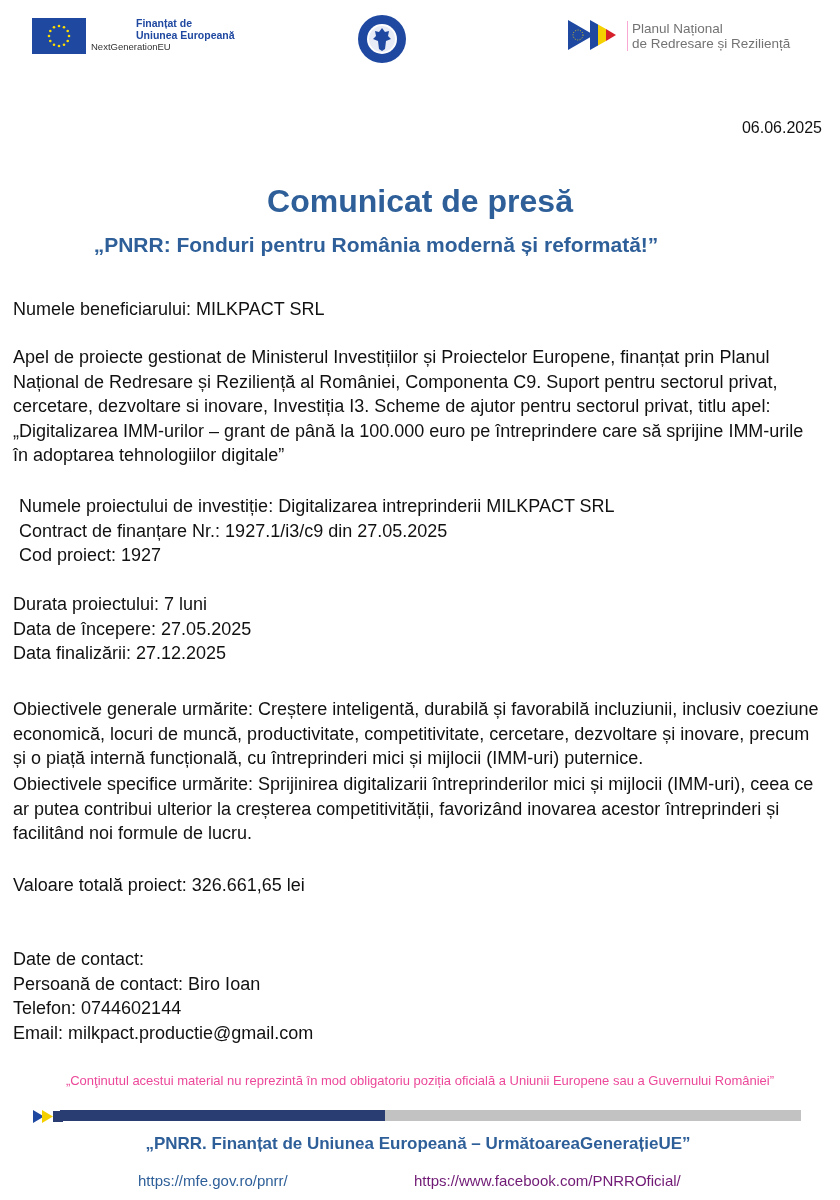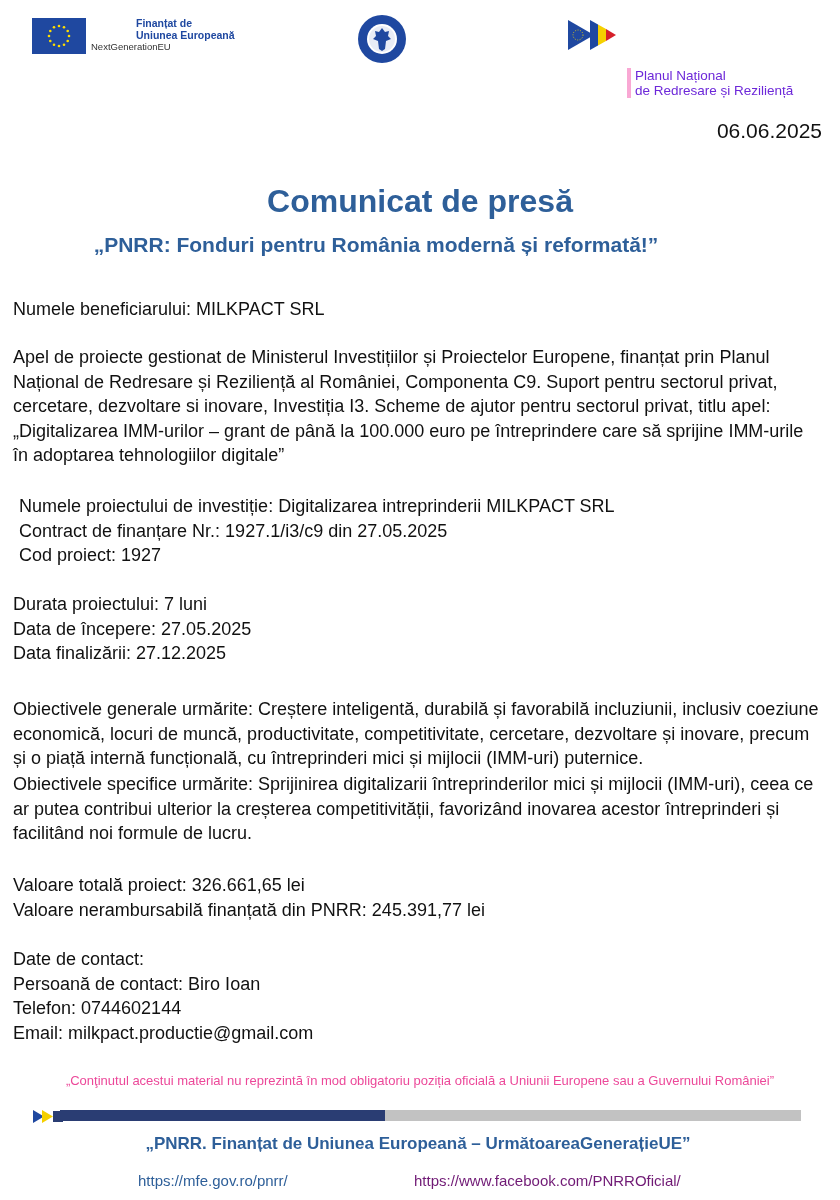--- a/index.html
+++ b/index.html
@@ -7,23 +7,23 @@
          font-family: "Liberation Sans", sans-serif; color: #111111; }
   .abs { position: absolute; }
 
   
   .eu-flag { left: 32px; top: 18px; width: 54px; height: 36px; background: #1f48a0; }
   .eu-text { left: 91px; top: 17px; font-size: 10.5px; line-height: 12px; }
   .eu-text .b { font-weight: bold; color: #1f48a0; padding-left: 45px; }
   .eu-text .g { color: #333; font-size: 9.5px; }
   .gov-seal { left: 357px; top: 14px; width: 50px; height: 50px; }
   .pnrr-logo { left: 568px; top: 20px; width: 70px; height: 30px; }
-  .pnrr-text { left: 627px; top: 21px; font-size: 13.5px; line-height: 15px; color: #6d28d9; padding-left: 4px; border-left: 4px solid #f9a8d4; margin-top: 47px; }
+  .pnrr-text { left: 627px; top: 21px; font-size: 13.5px; line-height: 15px; color: #737373; padding-left: 4px; border-left: 1px solid #f9a8d4; }
 
-  .date { right: 18px; top: 119px; font-size: 21px; color: #111; }
+  .date { right: 18px; top: 119px; font-size: 16px; color: #111; }
   .title { left: 0; width: 840px; top: 163px; text-align: center; font-size: 32px; font-weight: bold; color: #2e5f99; margin-top: 20px; }
   .subtitle { left: 0; width: 752px; top: 233px; text-align: center; font-size: 21px; font-weight: bold; color: #2e5f99; }
 
   .body { left: 13px; width: 810px; font-size: 18px; line-height: 24.5px; color: #111; }
   .body p { margin: 0; }
 
   .disclaimer { left: 20px; width: 800px; top: 1071px; text-align: center; font-size: 13px; line-height: 19px; color: #ec4899; }
   .bar-dark { left: 60px; top: 1110px; width: 325px; height: 11px; background: #2a3d73; }
   .bar-grey { left: 385px; top: 1110px; width: 416px; height: 11px; background: #c2c2c2; }
   .arrows { left: 33px; top: 1109px; width: 30px; height: 13px; }
@@ -109,21 +109,20 @@
 <div class="abs body" style="top:697px;">
   <p>Obiectivele generale urmărite: Creștere inteligentă, durabilă și favorabilă incluziunii, inclusiv coeziune economică, locuri de muncă, productivitate, competitivitate, cercetare, dezvoltare și inovare, precum și o piață internă funcțională, cu întreprinderi mici și mijlocii (IMM-uri) puternice.</p>
 </div>
 
 <div class="abs body" style="top:772px;">
   <p>Obiectivele specifice urmărite: Sprijinirea digitalizarii întreprinderilor mici și mijlocii (IMM-uri), ceea ce ar putea contribui ulterior la creșterea competitivității, favorizând inovarea acestor întreprinderi și facilitând noi formule de lucru.</p>
 </div>
 
 <div class="abs body" style="top:873px;">
   <p>Valoare totală proiect: 326.661,65 lei</p>
-  <p>Valoare nerambursabilă finanțată din PNRR: 245.391,77 lei</p>
 </div>
 
 <div class="abs body" style="top:947px;">
   <p>Date de contact:</p>
   <p>Persoană de contact: Biro Ioan</p>
   <p>Telefon: 0744602144</p>
   <p>Email: milkpact.productie@gmail.com</p>
 </div>
 
 <div class="abs disclaimer">„Conţinutul acestui material nu reprezintă în mod obligatoriu poziția oficială a Uniunii Europene sau a Guvernului României”</div>

